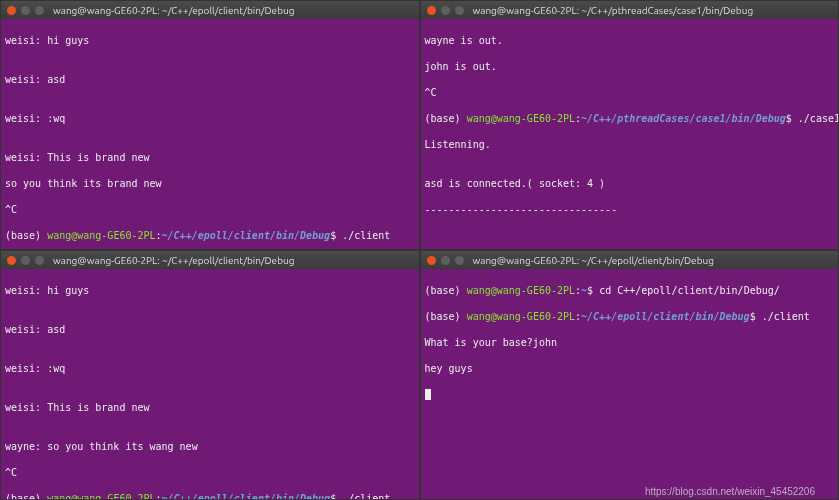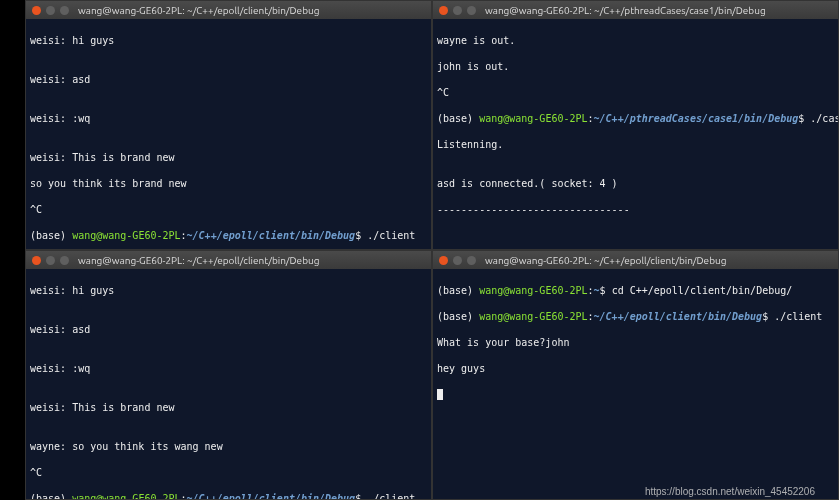--- a/index.html
+++ b/index.html
@@ -1,25 +1,25 @@
 <!DOCTYPE html>
 <html><head>
 <meta charset="utf-8">
 <style>
   * { margin: 0; padding: 0; box-sizing: border-box; }
   html, body { width: 839px; height: 500px; background: #000; font-family: "DejaVu Sans Mono", Menlo, Consolas, monospace; font-size: 10px; line-height: 13px; overflow: hidden; position: relative; }
-  .grid { display: grid; grid-template-columns: 1fr 1fr; grid-template-rows: 1fr 1fr; width: 839px; height: 500px; padding-left: 25px; }
+  .grid { display: grid; grid-template-columns: 1fr 1fr; grid-template-rows: 1fr 1fr; width: 839px; height: 500px; }
   .pane { display: flex; flex-direction: column; overflow: hidden; border: 1px solid #333; }
   .titlebar { height: 18px; background: linear-gradient(#4a4a4a,#3a3a3a); display: flex; align-items: center; padding: 0 6px; gap: 5px; color: #ddd; font-family: Ubuntu, Arial, sans-serif; font-size: 10px; user-select: none; }
   .tb-btn { width: 9px; height: 9px; border-radius: 50%; background: #5f5f5f; display: inline-block; }
   .tb-close { background: #e95420; }
   .tb-min  { background: #5f5f5f; }
   .tb-max  { background: #5f5f5f; }
   .tb-title { margin-left: 4px; color: #ddd; white-space: nowrap; overflow: hidden; text-overflow: ellipsis; }
-  .term { flex: 1; background: #0f172a; color: #eee; padding: 2px 4px; overflow: hidden; white-space: pre; }
+  .term { flex: 1; background: #701a75; color: #eee; padding: 2px 4px; overflow: hidden; white-space: pre; }
   .line { white-space: pre; }
   .green { color: #8ae234; font-weight: normal; }
   .blue  { color: #729fcf; font-weight: bold; font-style: italic; }
   .white { color: #eeeeee; }
   .cursor { display: inline-block; width: 6px; height: 11px; background: #eee; vertical-align: text-bottom; }
   .watermark { position: absolute; right: 24px; bottom: 2px; color: #c8c8c8; font-family: Arial, sans-serif; font-size: 10px; opacity: .85; pointer-events: none; }
 </style>
 </head>
 <body>
 

